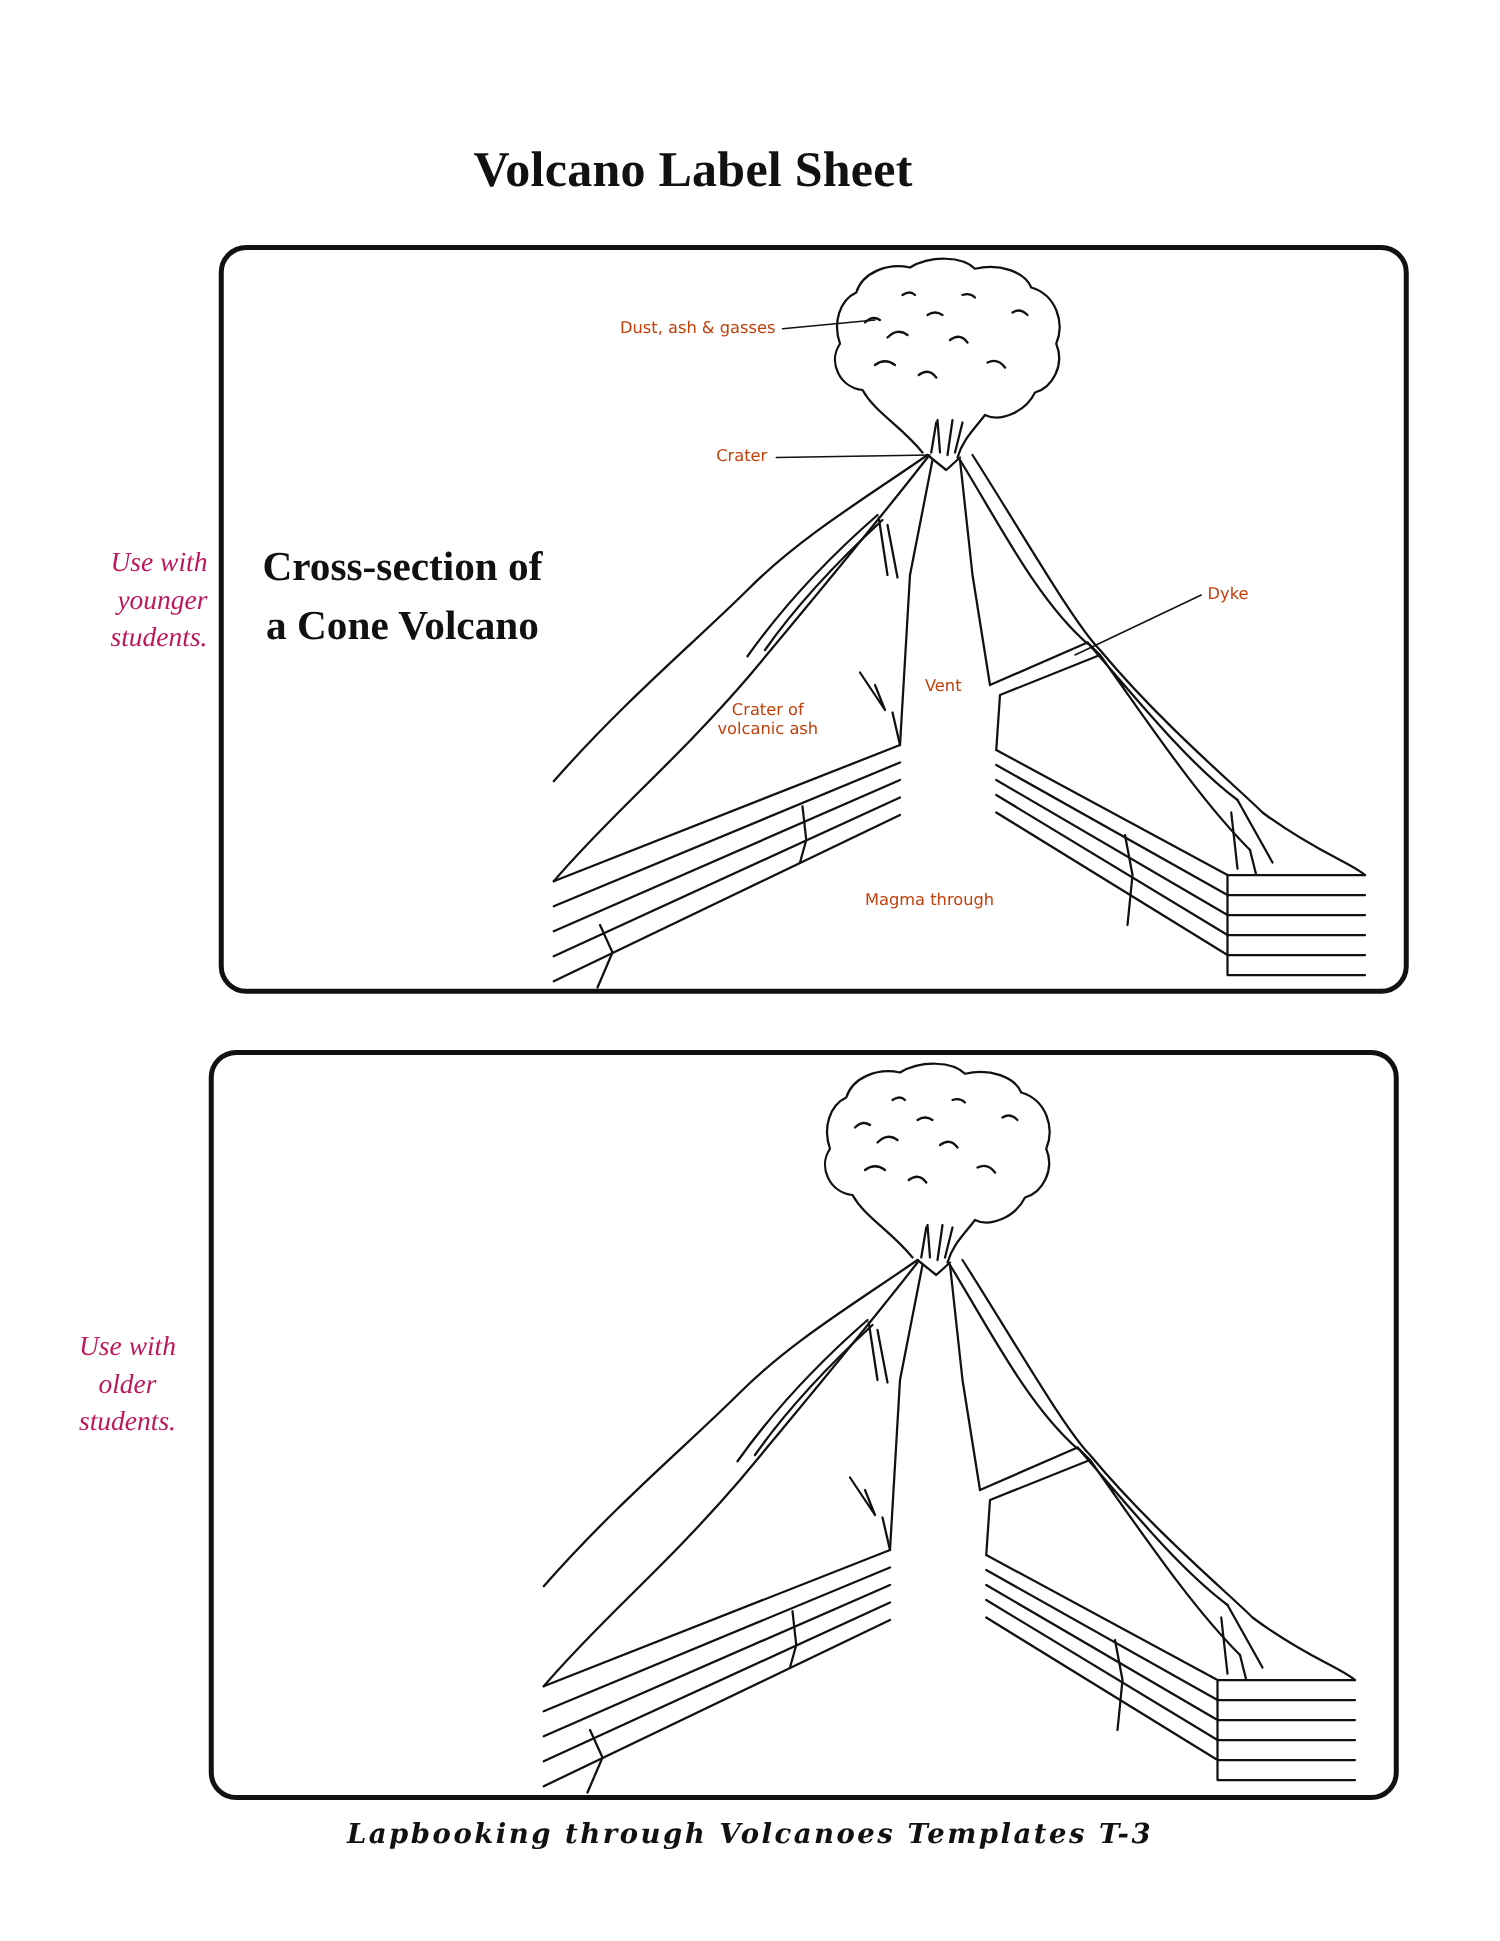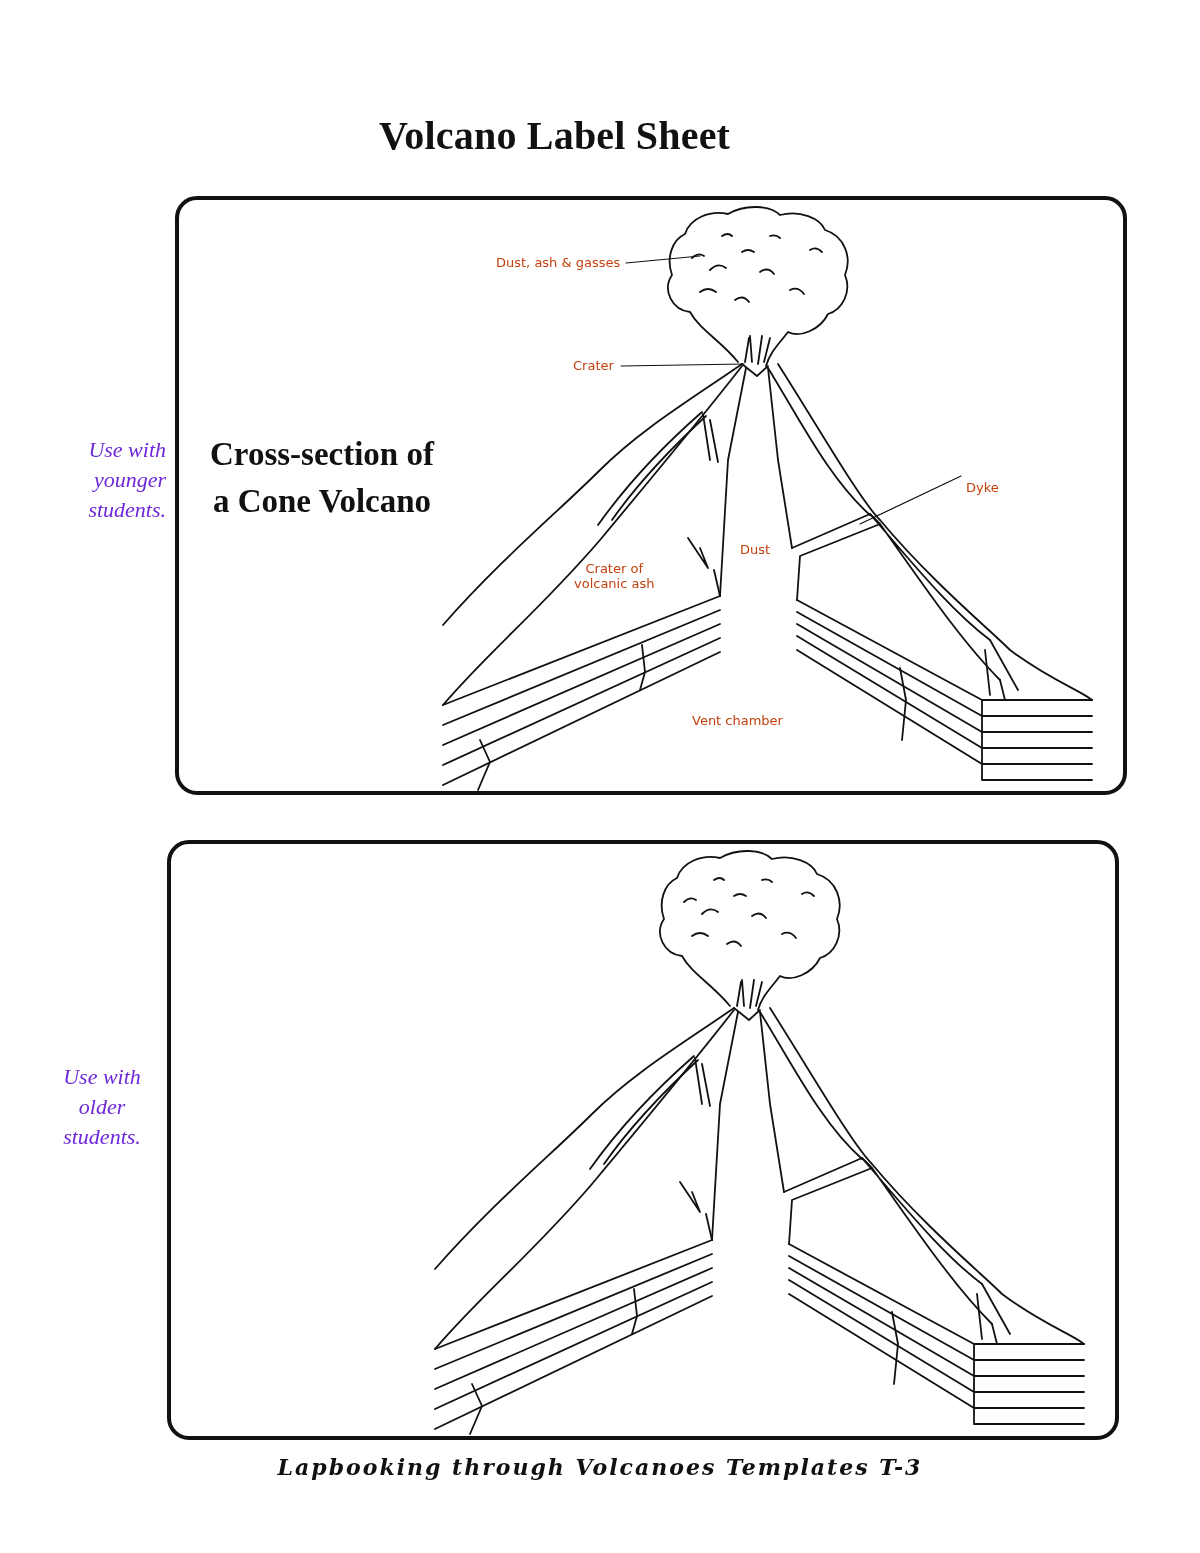--- a/index.html
+++ b/index.html
@@ -1,29 +1,29 @@
 <!DOCTYPE html>
 <html><head>
 <meta charset="utf-8">
 <style>
   html, body { margin: 0; padding: 0; background: #ffffff; }
   body { width: 1200px; height: 1553px; position: relative; overflow: hidden; font-family: "Liberation Serif", serif; color: #111; }
   .page-title { position: absolute; left: 0; width: 1109px; top: 112px; text-align: center; font-family: "Liberation Serif", serif; font-weight: bold; font-size: 40px; letter-spacing: 0.2px; }
   .panel { position: absolute; border: 4px solid #111; border-radius: 22px; box-sizing: border-box; background: #fff; }
   .panel-top { left: 175px; top: 196px; width: 952px; height: 599px; }
   .panel-bottom { left: 167px; top: 840px; width: 952px; height: 600px; }
-  .side-note { position: absolute; font-family: "Liberation Serif", serif; font-style: italic; font-size: 22px; line-height: 30px; text-align: right; color: #6d28d9; }
+  .side-note { position: absolute; font-family: "Liberation Serif", serif; font-style: italic; font-size: 22px; line-height: 30px; text-align: right; color: #be185d; }
   .side-note-top { left: 40px; top: 435px; width: 126px; }
   .side-note-bottom { left: 40px; top: 1062px; width: 124px; text-align: center; }
   .panel-heading { position: absolute; left: 200px; top: 415px; width: 244px; text-align: center; font-family: "Liberation Serif", serif; font-weight: bold; font-size: 33px; line-height: 47px; margin-top: 16px; }
   .diagram { position: absolute; left: 0; top: 0; }
   .label { position: absolute; font-family: "DejaVu Sans", sans-serif; font-size: 13px; color: #c2410c; white-space: nowrap; }
   .lbl-dust { left: 496px; top: 255px; }
   .lbl-crater { left: 573px; top: 358px; }
-  .lbl-dyke { left: 966px; top: 480px; }
+  .lbl-dyke { left: 966px; top: 468px; }
   .lbl-vent { left: 740px; top: 542px; }
   .lbl-layers { left: 574px; top: 561px; text-align: center; line-height: 15px; }
   .lbl-magma { left: 692px; top: 713px; }
   .footer { position: absolute; left: 0; width: 1200px; top: 1454px; text-align: center; font-family: "DejaVu Serif", serif; font-weight: bold; font-size: 22px; letter-spacing: 2px; font-style: italic; }
 </style>
 </head>
 <body>
 
 <div class="page-title">Volcano Label Sheet</div>
 
@@ -62,26 +62,26 @@
   <g stroke-width="1.2">
     <path d="M626,263 L700,256"></path>
     <path d="M621,366 L744,364"></path>
     <path d="M961,476 L860,524"></path>
   </g>
 </svg>
 
 <div class="label lbl-dust">Dust, ash &amp; gasses</div>
 <div class="label lbl-crater">Crater</div>
 <div class="label lbl-dyke">Dyke</div>
-<div class="label lbl-vent">Dust</div>
+<div class="label lbl-vent">Vent</div>
 <div class="label lbl-layers">
   <div>Crater of</div>
   <div>volcanic ash</div>
 </div>
-<div class="label lbl-magma">Vent chamber</div>
+<div class="label lbl-magma">Magma through</div>
 
 <div class="side-note side-note-bottom">Use with older students.</div>
 <div class="panel panel-bottom"></div>
 
 <svg class="diagram" width="1200" height="1553" viewBox="0 0 1200 1553" fill="none" stroke="#111" stroke-width="1.8" stroke-linecap="round" stroke-linejoin="round">
   <g transform="translate(-8,644)">
     <path d="M738,362 C720,340 700,330 690,312 C672,310 662,290 672,275 C666,258 672,240 685,234 C690,218 710,210 728,214 C745,204 770,205 780,215 C800,210 820,218 825,230 C845,236 852,258 845,275 C852,292 842,310 828,314 C820,330 800,338 788,332 C778,345 770,352 766,366"></path>
     <path d="M692,258 q6,-6 12,-2 M710,270 q8,-8 16,-2 M742,252 q6,-4 12,0 M760,272 q8,-6 14,2 M700,292 q8,-6 16,0 M735,300 q8,-6 14,2 M790,290 q8,-4 14,4 M810,250 q6,-4 12,2 M722,236 q6,-4 10,0 M770,236 q6,-2 10,2"></path>
     <path d="M745,362 l4,-24 M752,362 l-2,-26 M758,364 l4,-28 M764,362 l6,-24"></path>
     <path d="M742,364 L757,376 L768,366"></path>

